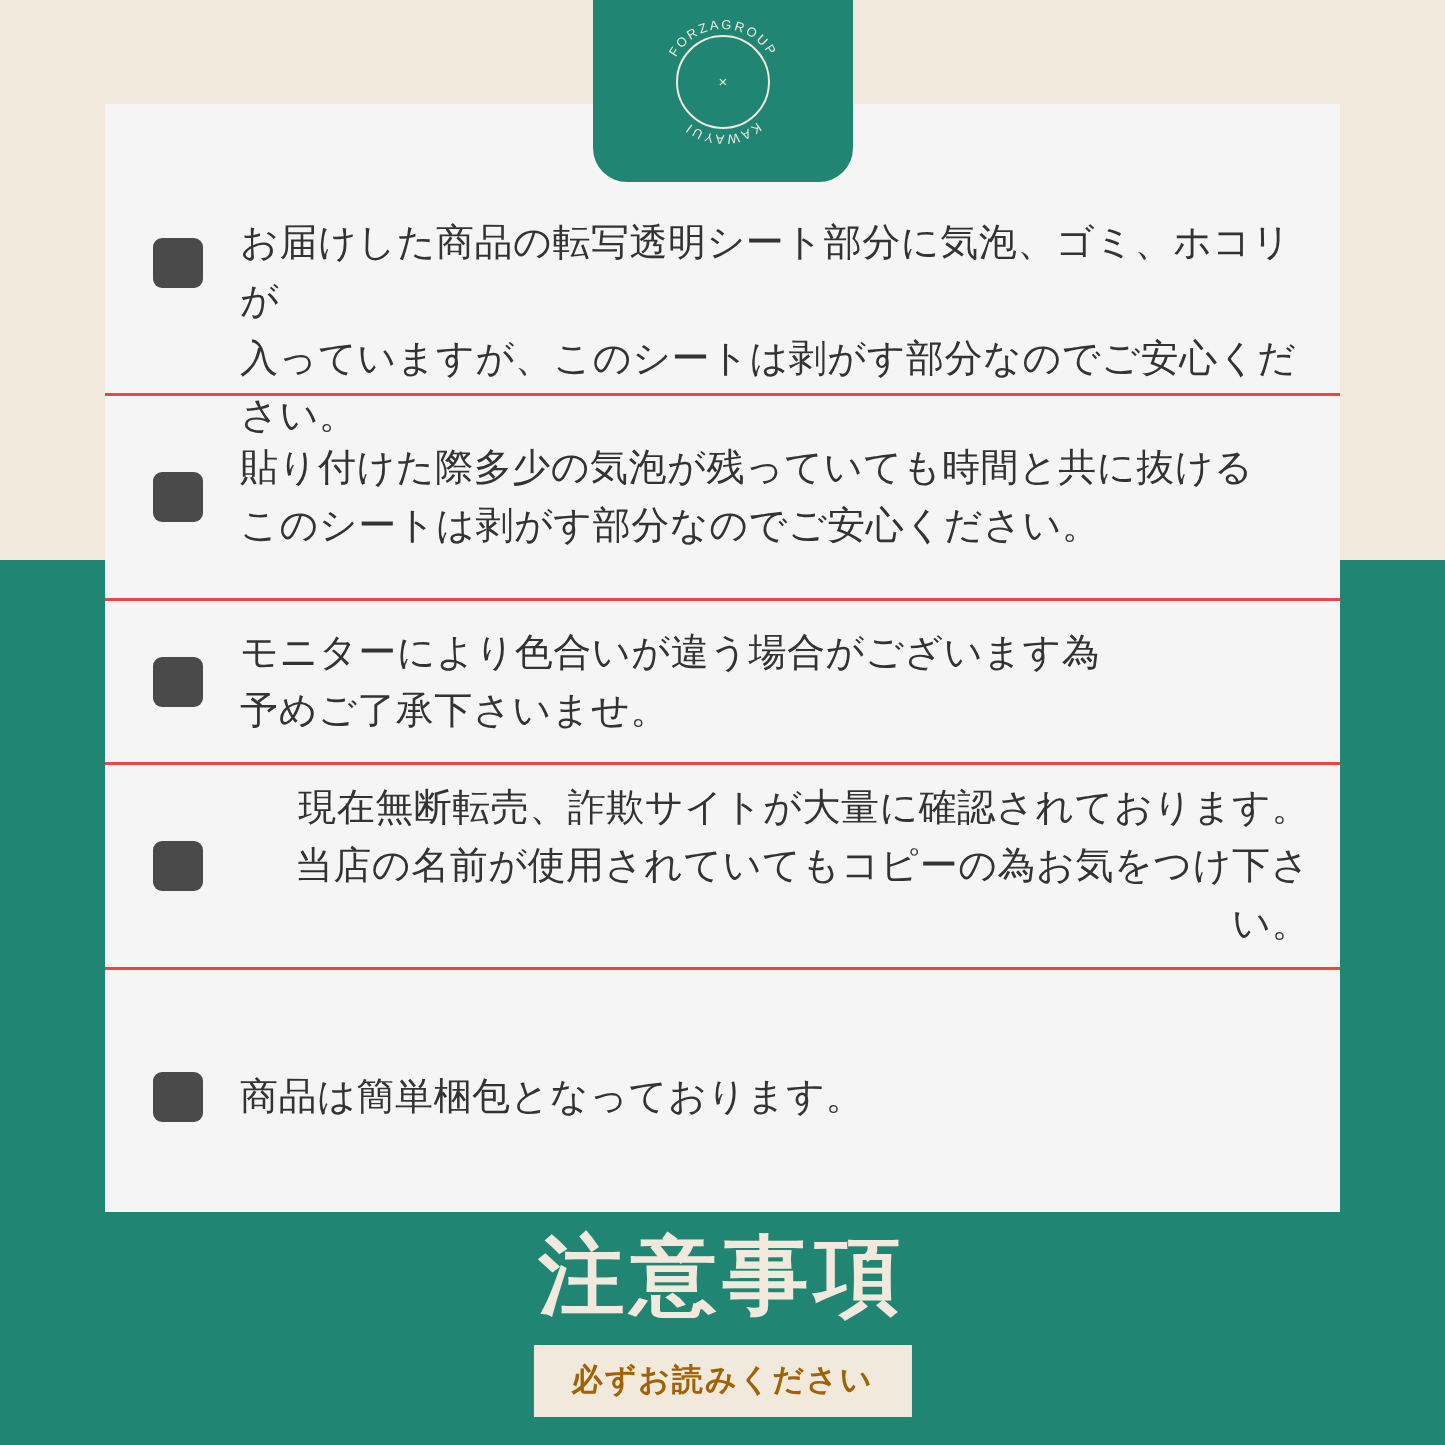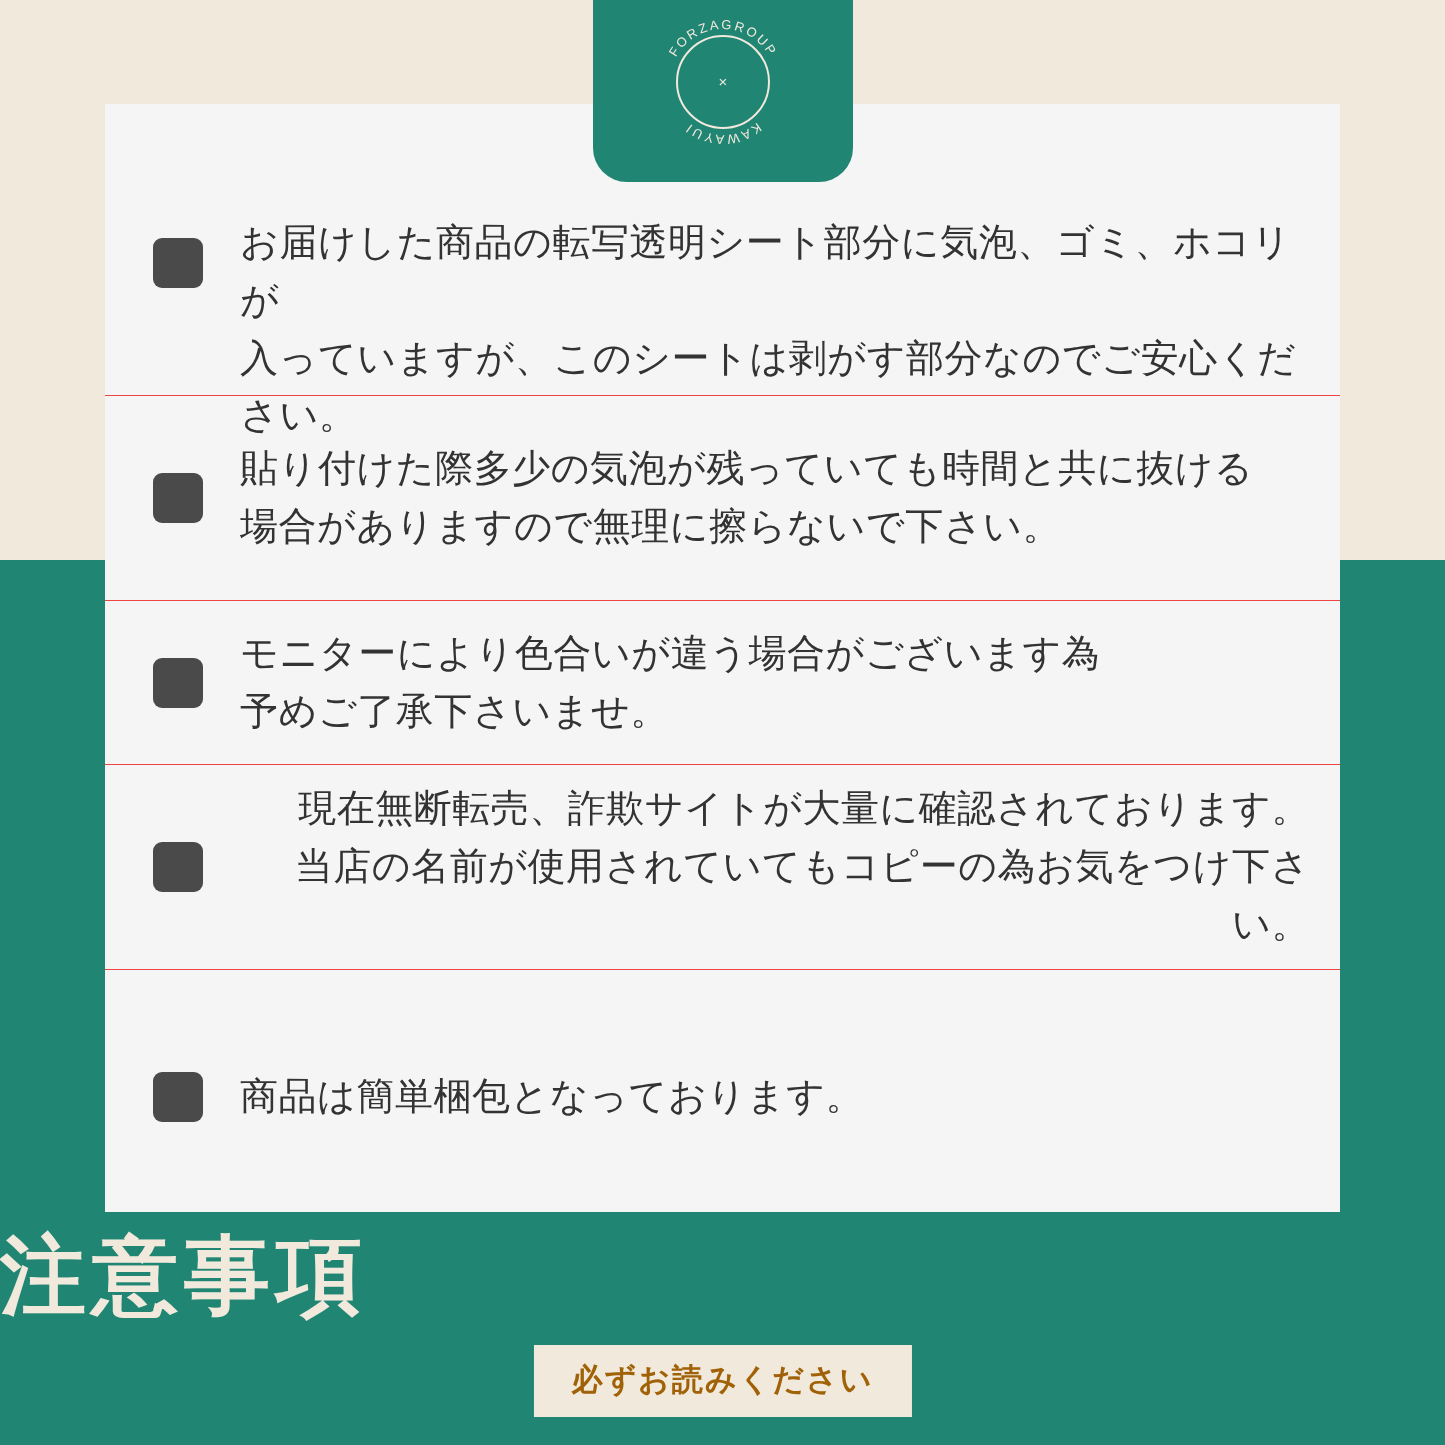--- a/index.html
+++ b/index.html
@@ -69,21 +69,21 @@
     top: 0;
     width: 100%;
   }
 
   .row {
     display: flex;
     align-items: center;
     box-sizing: border-box;
     padding-left: 48px;
     padding-right: 30px;
-    border-bottom: 1px solid #ef4444;
+    border-bottom: 3px solid #ef4444;
   }
   .row.no-border { border-bottom: none; margin-top: 28px; }
 
   .row-1 { height: 292px; padding-top: 110px; align-items: flex-start; }
   .row-2 { height: 205px; }
   .row-3 { height: 164px; }
   .row-4 { height: 205px; text-align: right; }
   .row-5 { height: 198px; }
 
   .bullet {
@@ -103,21 +103,21 @@
     letter-spacing: 0.5px;
     white-space: pre-line;
   }
 
   
   .heading {
     position: absolute;
     left: 0;
     top: 1218px;
     width: 1445px;
-    text-align: left;
+    text-align: center;
     color: #f0e9dc;
     font-size: 86px;
     font-weight: bold;
     letter-spacing: 6px;
     z-index: 4;
   }
   .subpill {
     position: absolute;
     left: 50%;
     top: 1345px;
@@ -163,21 +163,21 @@
 
       <div class="row row-1">
         <div class="bullet"></div>
         <div class="row-text">お届けした商品の転写透明シート部分に気泡、ゴミ、ホコリが
 入っていますが、このシートは剥がす部分なのでご安心ください。</div>
       </div>
 
       <div class="row row-2">
         <div class="bullet"></div>
         <div class="row-text">貼り付けた際多少の気泡が残っていても時間と共に抜ける
-場合がありますので無理に擦らないで下さい。</div>
+このシートは剥がす部分なのでご安心ください。</div>
       </div>
 
       <div class="row row-3">
         <div class="bullet"></div>
         <div class="row-text">モニターにより色合いが違う場合がございます為
 予めご了承下さいませ。</div>
       </div>
 
       <div class="row row-4">
         <div class="bullet"></div>

